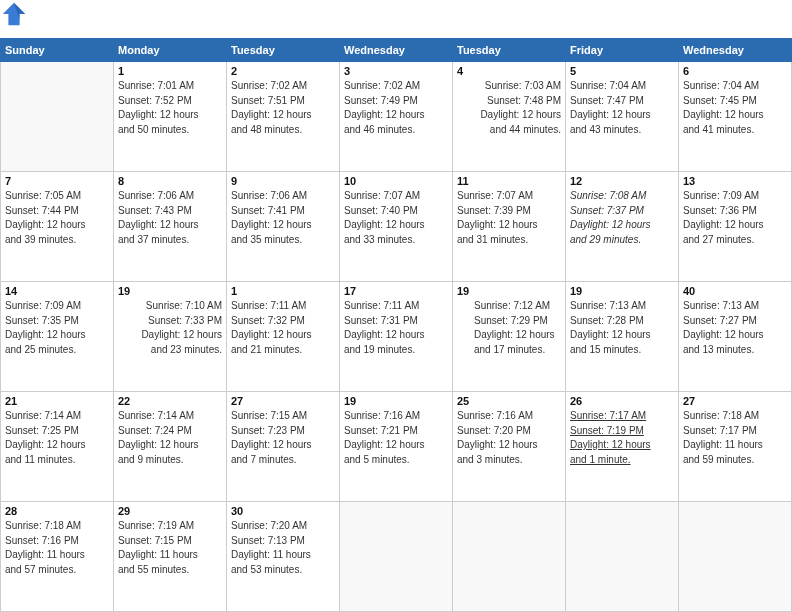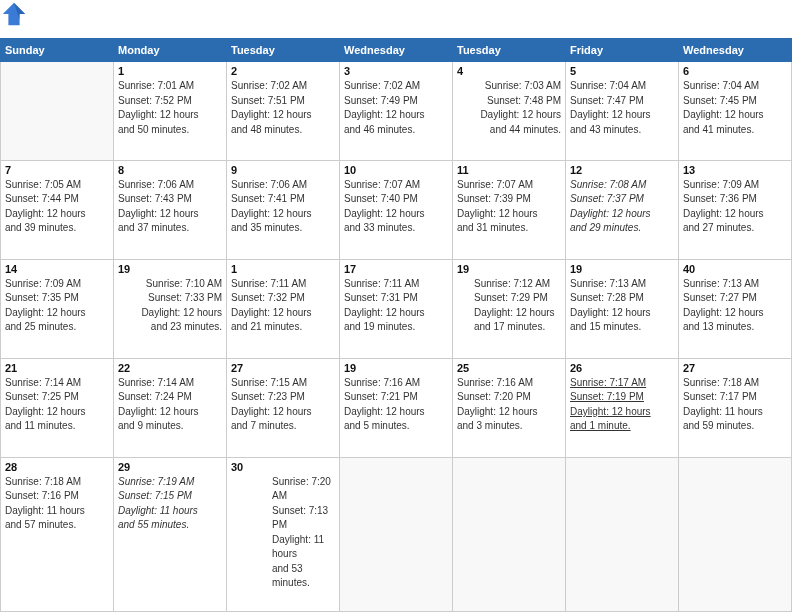--- a/index.html
+++ b/index.html
@@ -328,28 +328,28 @@
         <tr>
           <td>
             <div class="day-number">28</div>
             <div class="cell-text" style="white-space: pre-line;">Sunrise: 7:18 AM
 Sunset: 7:16 PM
 Daylight: 11 hours
 and 57 minutes.</div>
           </td>
           <td>
             <div class="day-number">29</div>
-            <div class="cell-text" style="white-space: pre-line; font-style: italic;">Sunrise: 7:19 AM
+            <div class="cell-text" style="white-space: pre-line;">Sunrise: 7:19 AM
 Sunset: 7:15 PM
 Daylight: 11 hours
 and 55 minutes.</div>
           </td>
           <td>
             <div class="day-number">30</div>
-            <div class="cell-text" style="white-space: pre-line; margin-left: 41px;">Sunrise: 7:20 AM
+            <div class="cell-text" style="white-space: pre-line;">Sunrise: 7:20 AM
 Sunset: 7:13 PM
 Daylight: 11 hours
 and 53 minutes.</div>
           </td>
           <td class="empty"></td>
           <td class="empty"></td>
           <td class="empty"></td>
           <td class="empty"></td>
         </tr>
       </tbody>

